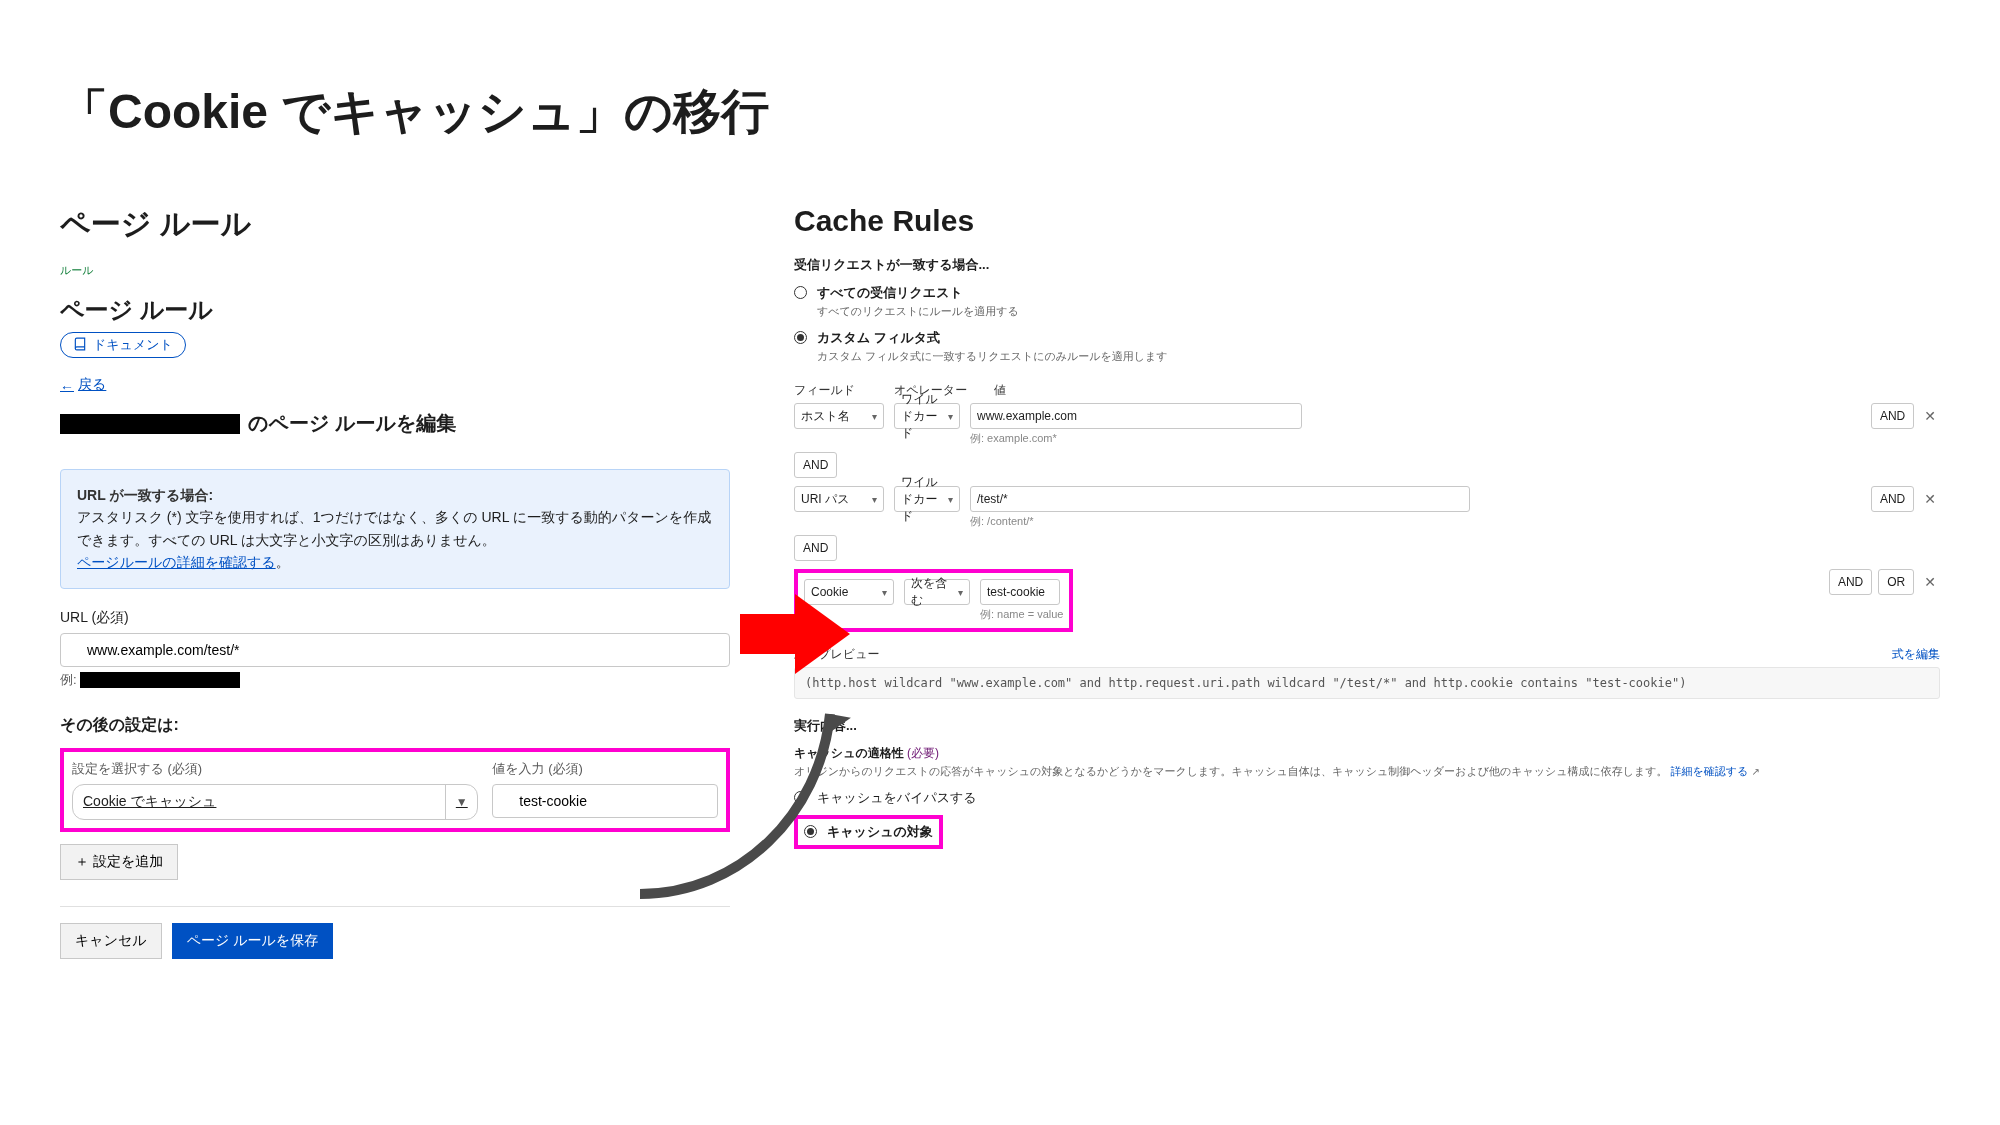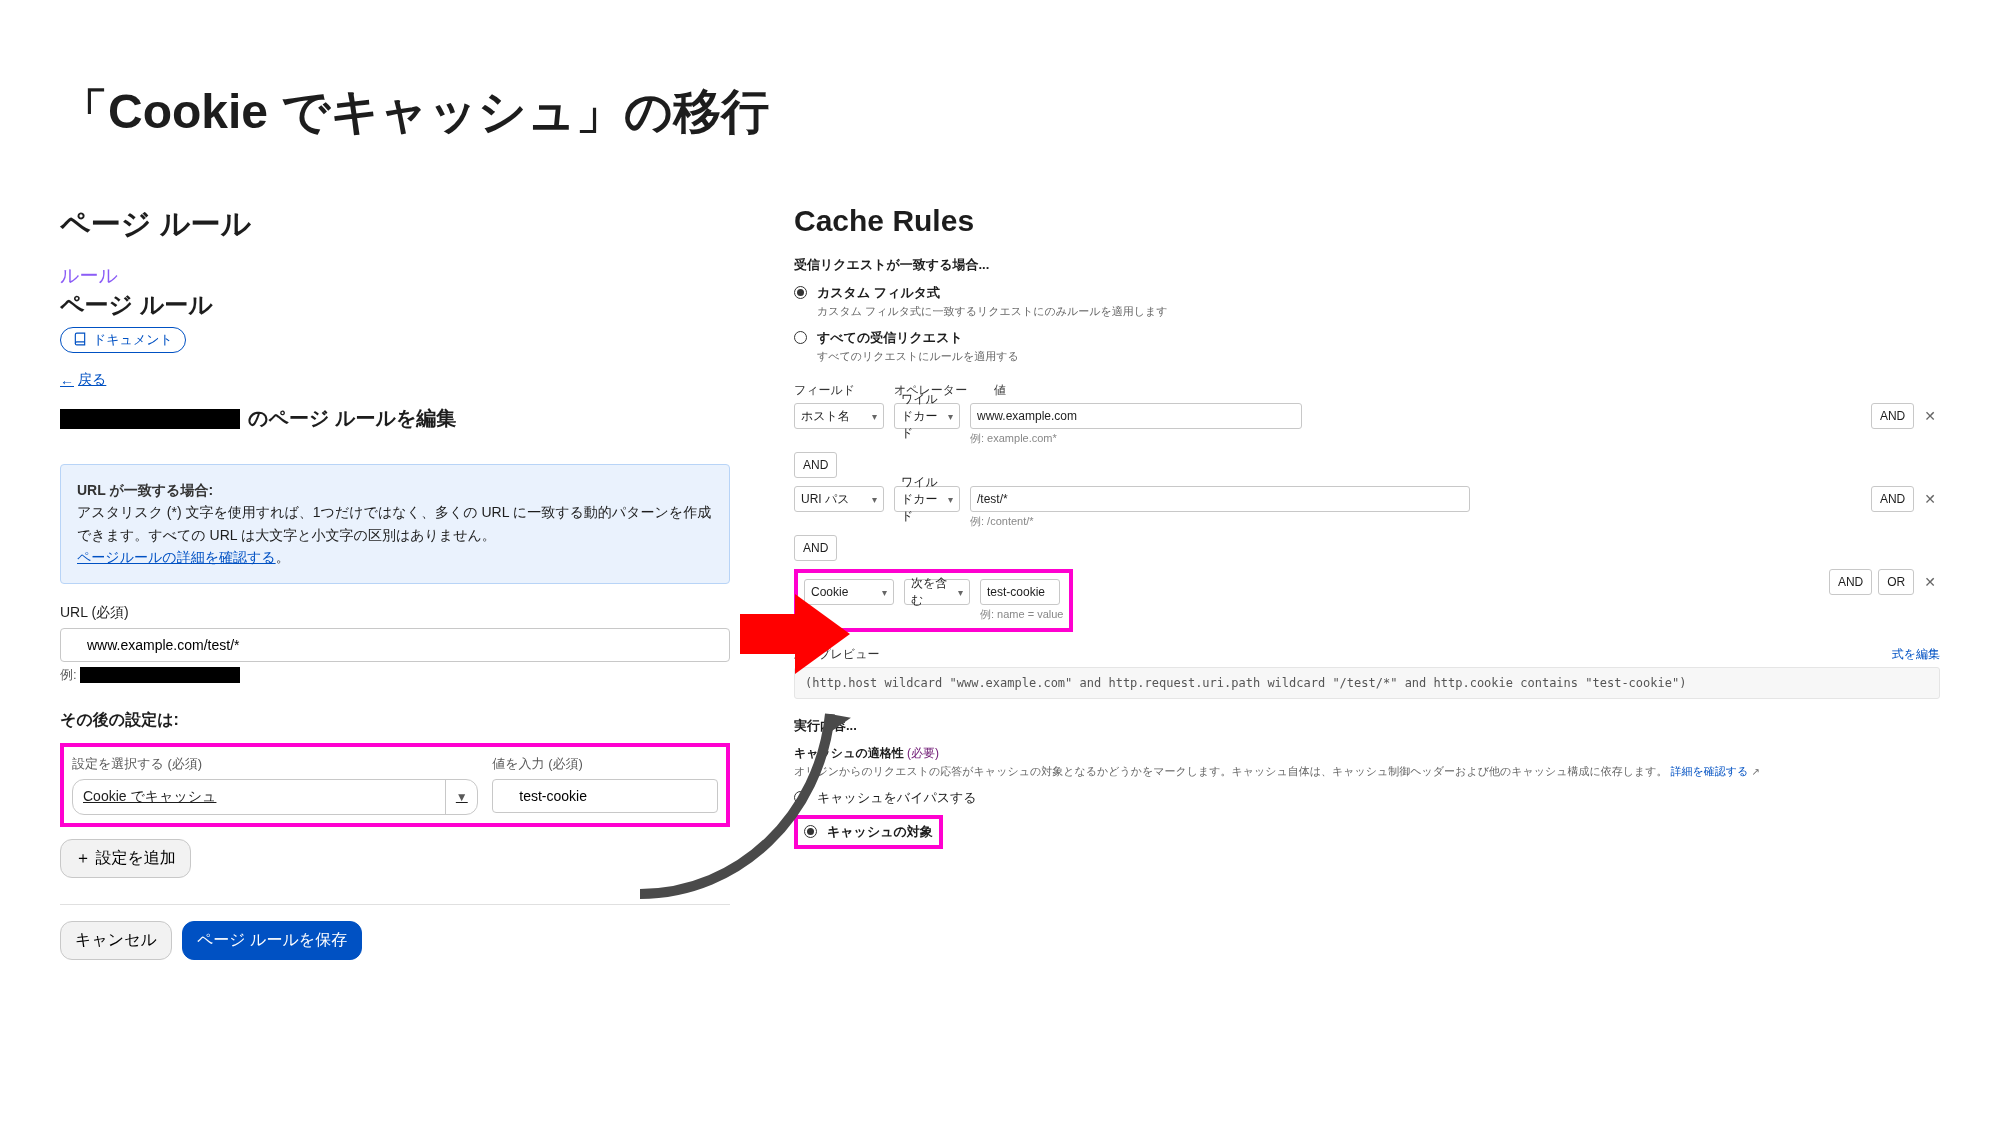--- a/index.html
+++ b/index.html
@@ -24,21 +24,21 @@
   }
   .col-left { width: 670px; }
   .col-right { flex: 1; }
   .section-heading {
     font-size: 30px;
     font-weight: 700;
     margin-bottom: 18px;
   }
 
   
-  .small-grey { font-size: 19px; color: #8b5cf6; margin-bottom: 0; }
+  .small-grey { font-size: 11px; color: #15803d; margin-bottom: 16px; }
   .sub-heading { font-size: 24px; font-weight: 700; margin-bottom: 6px; }
   .doc-pill {
     display: inline-flex; align-items: center; gap: 6px;
     border: 1px solid #0051c3; color: #0051c3;
     border-radius: 14px; padding: 3px 12px;
     font-size: 13px; margin-bottom: 18px;
   }
   .back-link {
     display: inline-flex; align-items: center; gap: 4px;
     color: #0051c3; font-size: 14px; text-decoration: underline;
@@ -76,22 +76,22 @@
   .select-wrap {
     display:flex; border:1px solid #c8c8c8; border-radius:12px; background:#fff;text-decoration:underline;
   }
   .select-wrap .val { flex:1; padding:8px 10px; font-size:14px; }
   .select-wrap .caret {
     width:32px; border-left:1px solid #c8c8c8;
     display:flex; align-items:center; justify-content:center; font-size:12px; color:#595959;
   }
   .btn {
     display:inline-flex; align-items:center; justify-content:center;
-    border:1px solid #c8c8c8; background:#fff; border-radius:12px;
-    padding:8px 14px; font-size:16px; cursor:pointer;
+    border:1px solid #c8c8c8; background:#fff; border-radius:0;
+    padding:8px 14px; font-size:14px; cursor:pointer;
   }
   .btn-grey { background:#f2f2f2; }
   .btn-primary { background:#0051c3; color:#fff; border-color:#0051c3; }
   .btn-row { display:flex; gap:10px; margin-top:22px; }
 
   
   .cr-label { font-size:13px; font-weight:700; margin-bottom:10px; }
   .radio-row { display:flex; align-items:flex-start; gap:10px; margin-bottom:10px; font-size:13px; }
   .radio-dot { width:13px; height:13px; border-radius:50%; border:1.5px solid #333; display:inline-flex; align-items:center; justify-content:center; flex-shrink:0; margin-top:2px; }
   .radio-dot.selected::after { content:""; width:7px; height:7px; border-radius:50%; background:#333; }
@@ -216,31 +216,31 @@
       <button class="btn btn-primary">ページ ルールを保存</button>
     </div>
   </div>
 
   <div class="col-right">
     <div class="section-heading">Cache Rules</div>
 
     <div class="cr-label">受信リクエストが一致する場合...</div>
 
     <div class="radio-row">
+      <span class="radio-dot"></span>
+      <div>
+        <div style="font-weight:700">すべての受信リクエスト</div>
+        <div class="radio-sub">すべてのリクエストにルールを適用する</div>
+      </div>
+    </div>
+    <div class="radio-row">
       <span class="radio-dot selected"></span>
       <div>
         <div style="font-weight:700">カスタム フィルタ式</div>
         <div class="radio-sub">カスタム フィルタ式に一致するリクエストにのみルールを適用します</div>
-      </div>
-    </div>
-    <div class="radio-row">
-      <span class="radio-dot"></span>
-      <div>
-        <div style="font-weight:700">すべての受信リクエスト</div>
-        <div class="radio-sub">すべてのリクエストにルールを適用する</div>
       </div>
     </div>
 
     <div class="rule-table-head">
       <div class="rth-field">フィールド</div>
       <div class="rth-op">オペレーター</div>
       <div class="rth-val">値</div>
     </div>
 
     <div class="rule-row">

